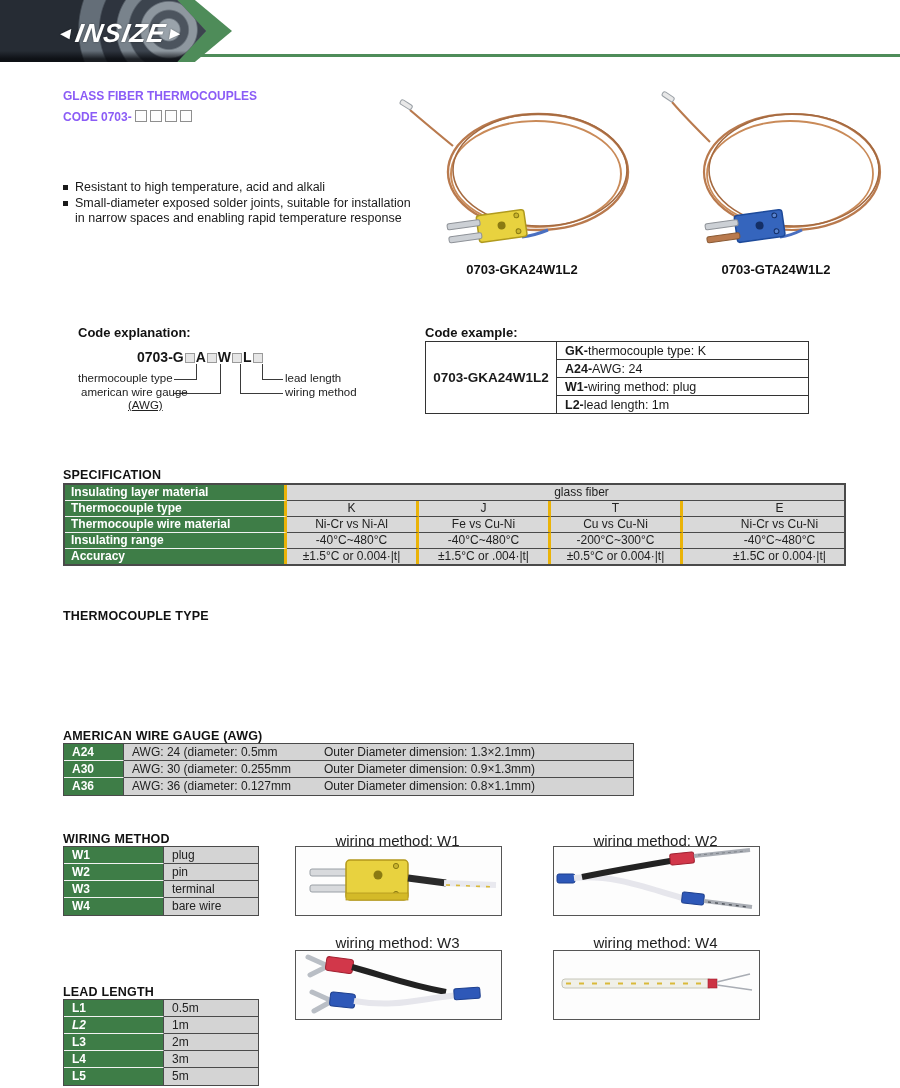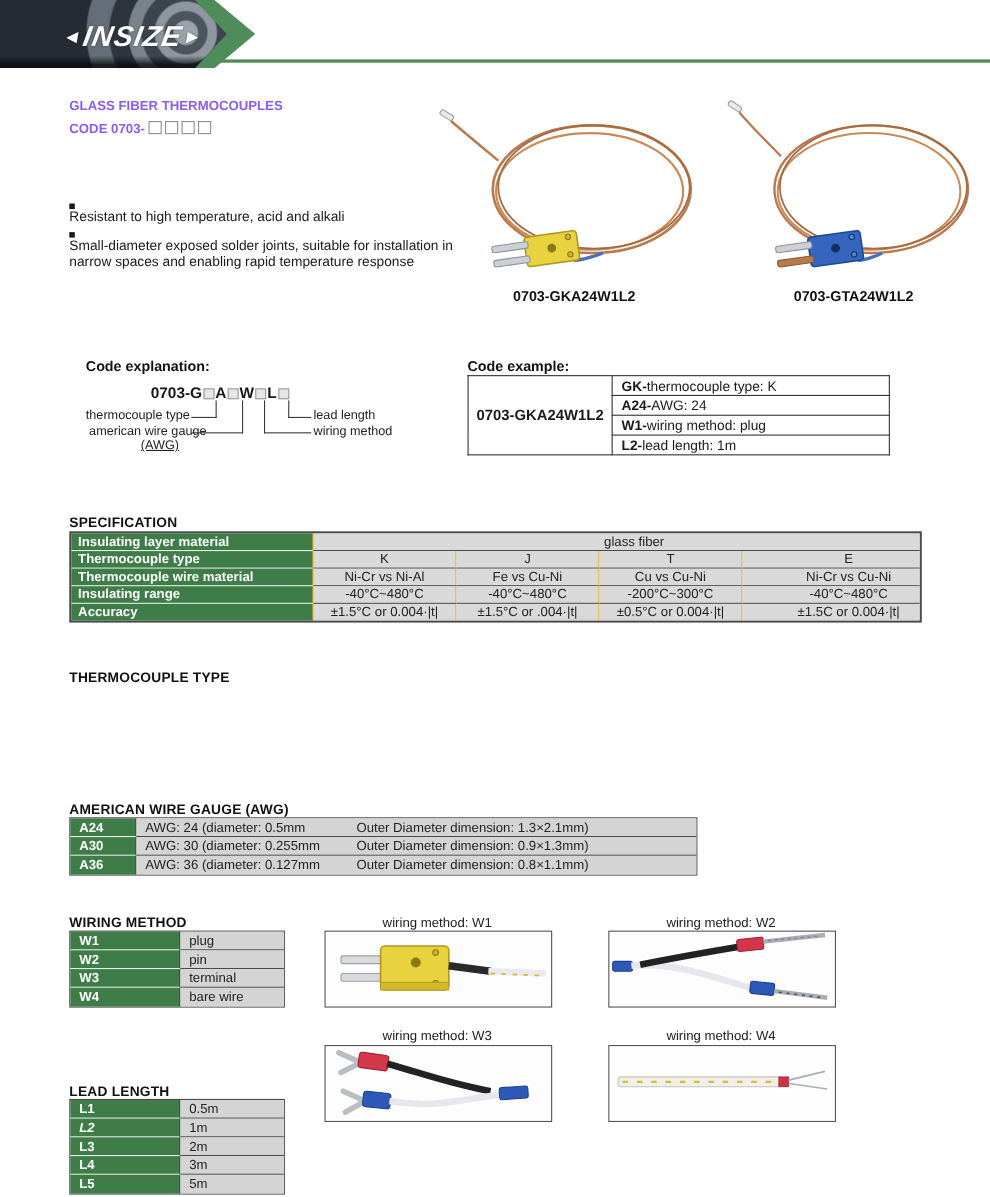--- a/index.html
+++ b/index.html
@@ -21,21 +21,21 @@
         transform:skewX(-10deg);color:#ffffff;font-weight:bold;font-style:italic;
         font-size:26px;letter-spacing:1px;text-shadow:0 0 2px rgba(0,0,0,.45);}
   .logo .arr{font-style:normal;font-size:17px;line-height:26px;margin:0 1px;}
 
   
   .page-title{position:absolute;left:63px;top:86px;font-size:12px;font-weight:bold;line-height:21px;color:#8b5cf6;}
   .sq{display:inline-block;width:10px;height:10px;border:1px solid #8f8f8f;background:#fdfdfd;
       margin-left:3px;vertical-align:-1px;}
   .sq.small{width:8px;height:8px;background:#e6e6e6;border-color:#9a9a9a;margin:0 1px;vertical-align:-1px;}
   .features{position:absolute;left:63px;top:180px;width:352px;font-size:12.5px;line-height:15px;}
-  .feature{display:flex;margin-bottom:1px;flex-direction:column;}
+  .feature{display:flex;margin-bottom:1px;}
   .feature .bullet{width:5px;height:5px;background:#1a1a1a;margin:5px 7px 0 0;flex:none;}
 
   .section-heading{position:absolute;font-size:12.5px;font-weight:bold;color:#111;letter-spacing:.2px;}
   .sub-heading{position:absolute;font-size:13px;font-weight:bold;color:#111;}
 
   
   .figure{position:absolute;}
   .fig-caption{position:absolute;font-size:13px;font-weight:bold;text-align:center;color:#111;}
 
   
@@ -49,40 +49,40 @@
   .ex-table{position:absolute;left:425px;top:341px;border-collapse:collapse;table-layout:fixed;}
   .ex-table td{border:1px solid #333;font-size:12.5px;height:17px;padding:0 0 0 8px;background:#fff;color:#1a1a1a;}
   .ex-table td.code{width:130px;text-align:center;font-weight:bold;font-size:13.5px;padding:0;}
   .ex-table td.desc{width:243px;}
   .ex-table b{font-weight:bold;}
 
   
   .spec-table{position:absolute;left:63px;top:483px;border-collapse:separate;border-spacing:0;
               border:2px solid #4a4a4a;table-layout:fixed;}
   .spec-table td{height:15px;font-size:12px;line-height:15px;padding:0;
-                 border-right:1px solid #eab308;border-bottom:1px solid #4a4a4a;}
+                 border-right:3px solid #eab308;border-bottom:1px solid #4a4a4a;}
   .spec-table td.glabel{width:213px;background:#3e7d47;color:#fff;font-weight:bold;
                         padding-left:6px;border-bottom-color:#f2f2f2;}
   .spec-table td.val{width:129px;background:#d9d9d9;text-align:center;color:#222;}
   .spec-table tr:last-child td{border-bottom:none;}
   .spec-table td:last-child{border-right:none;padding-left:32px;}
 
   
   .mini-table{position:absolute;border:1.5px solid #4a4a4a;}
   .mini-row{display:flex;height:17px;}
   .mini-code{background:#3e7d47;color:#fff;font-weight:bold;font-size:12px;line-height:16px;
              padding-left:8px;border-bottom:1px solid #f2f2f2;border-right:1px solid #4a4a4a;box-sizing:border-box;}
   .mini-val{background:#d4d4d4;color:#222;font-size:12px;line-height:16px;padding-left:8px;
             border-bottom:1px solid #4a4a4a;box-sizing:border-box;flex:1;}
   .mini-row:last-child .mini-code,.mini-row:last-child .mini-val{border-bottom:none;}
   .awg-d1{display:inline-block;width:192px;}
 
   
   .wbox{position:absolute;width:205px;height:68px;border:1px solid #555;background:#fdfdfd;}
-  .wcap{position:absolute;width:205px;font-size:12px;text-align:center;color:#222;}
+  .wcap{position:absolute;width:205px;font-size:15px;text-align:center;color:#222;}
 </style>
 </head>
 <body>
 
 <div id="page">
 
   <div class="banner-line"></div>
   <div class="banner-arrow"></div>
   <div class="banner-photo"></div>
   <div class="logo">

